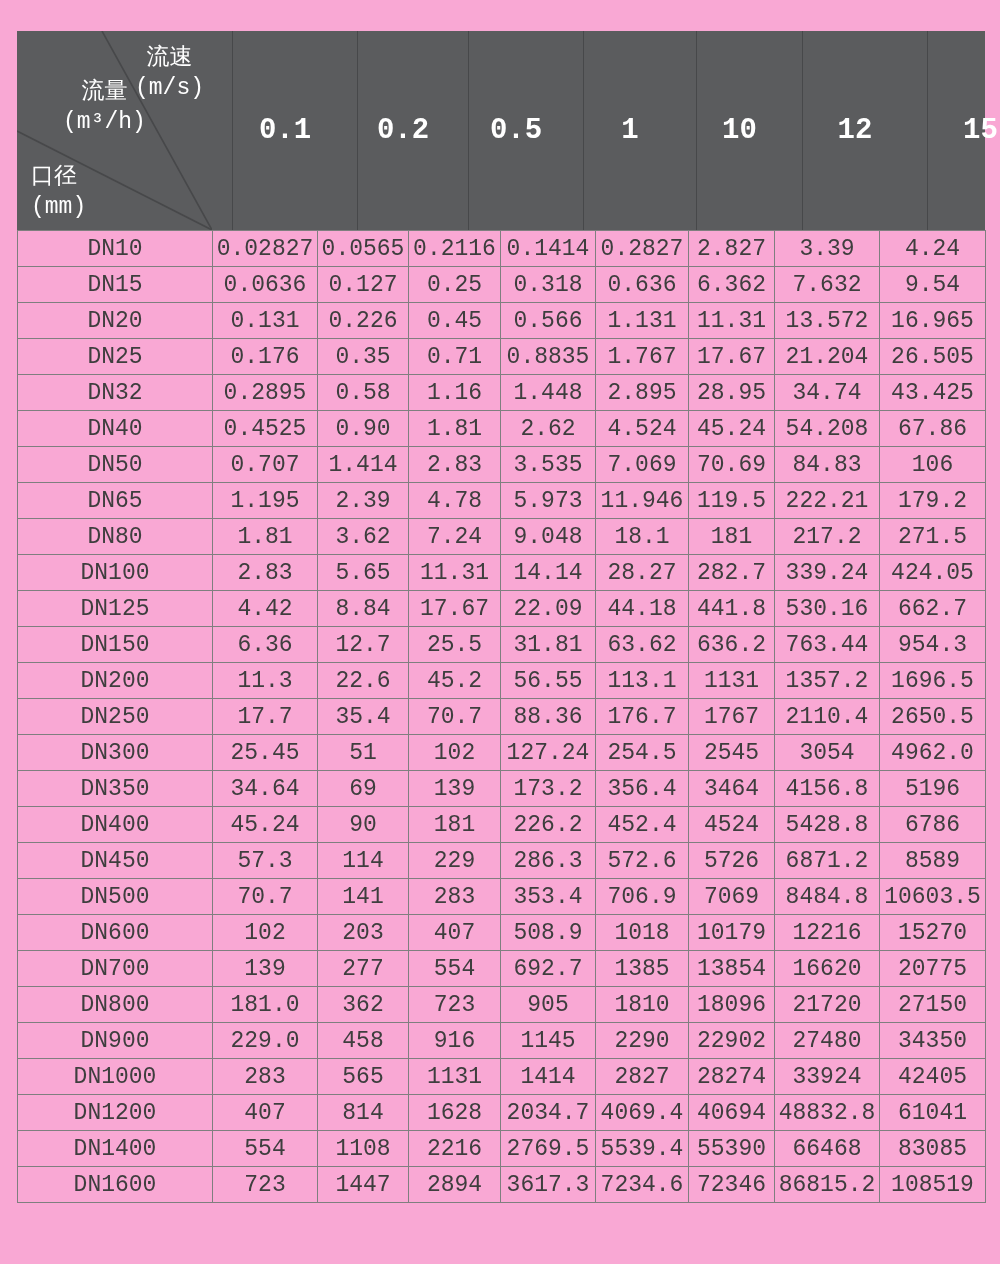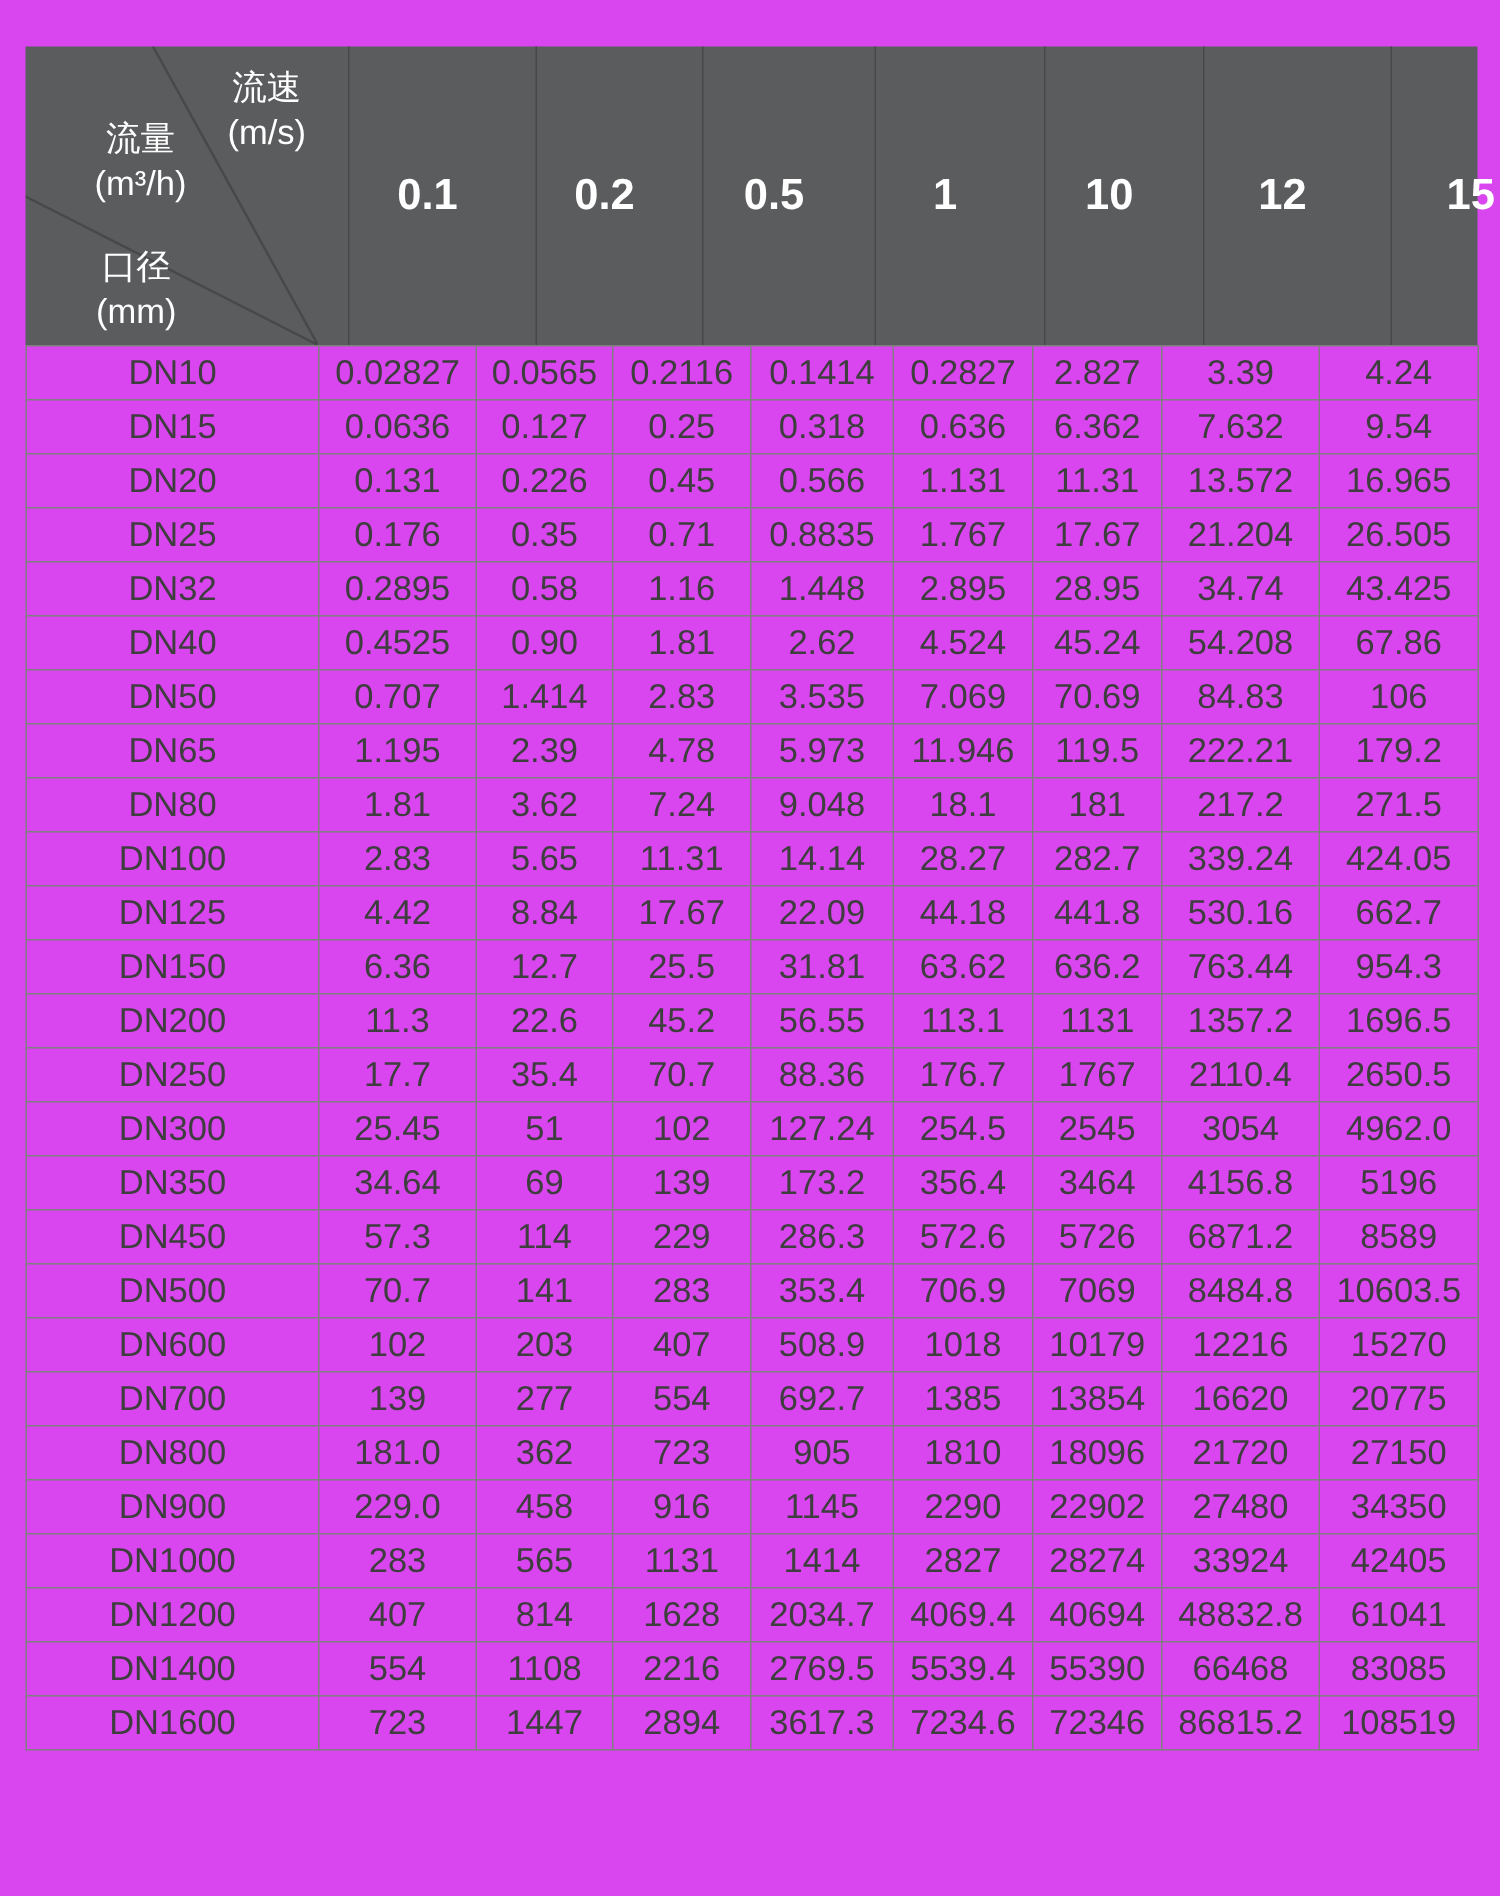--- a/index.html
+++ b/index.html
@@ -1,27 +1,27 @@
 <!DOCTYPE html>
 <html><head>
 <meta charset="utf-8">
 <style>
   html,body{margin:0;padding:0;background:#ffffff;}
-  .page{position:relative;width:1000px;height:1264px;background:#d946ef;overflow:hidden;
-        font-family:Liberation Sans, sans-serif;}
+  .page{position:relative;width:1000px;height:1264px;background:#f9a8d4;overflow:hidden;
+        font-family:Liberation Mono, monospace;}
   .tablewrap{position:absolute;left:17px;top:31px;width:968px;}
 
   
   .thead{display:flex;width:968px;height:199px;background:#5b5c5e;}
   .corner{position:relative;width:195px;height:199px;flex:none;}
   .corner svg{position:absolute;inset:0;width:100%;height:100%;}
   .clabel{position:absolute;color:#ffffff;font-size:23px;line-height:30px;text-align:center;white-space:nowrap;}
   .lbl-velocity{top:12px;right:8px;}
   .lbl-flow{top:46px;left:46px;}
-  .lbl-diameter{bottom:8px;left:14px;text-align:center;margin-left:33px;}
+  .lbl-diameter{bottom:8px;left:14px;text-align:left;}
   .hcell{flex:none;display:flex;align-items:center;justify-content:center;
          color:#ffffff;font-size:29px;font-weight:600;
          border-left:1px solid #47484a;box-sizing:border-box;height:199px;margin-left:20px;}
   .w1{width:105px}.w2{width:91px}.w3{width:92px}.w4{width:95px}
   .w5{width:93px}.w6{width:86px}.w7{width:105px}.w8{width:106px}
 
   
   table.tbody{border-collapse:collapse;table-layout:fixed;width:968px;}
   table.tbody td{border:1px solid #7f7f7f;height:35px;padding:0;
                  font-size:23px;color:#3e3e3e;text-align:center;
@@ -245,20 +245,31 @@
         <td>34.64</td>
         <td>69</td>
         <td>139</td>
         <td>173.2</td>
         <td>356.4</td>
         <td>3464</td>
         <td>4156.8</td>
         <td>5196</td>
       </tr>
           <tr>
+        <td class="dncell">DN400</td>
+        <td>45.24</td>
+        <td>90</td>
+        <td>181</td>
+        <td>226.2</td>
+        <td>452.4</td>
+        <td>4524</td>
+        <td>5428.8</td>
+        <td>6786</td>
+      </tr>
+          <tr>
         <td class="dncell">DN450</td>
         <td>57.3</td>
         <td>114</td>
         <td>229</td>
         <td>286.3</td>
         <td>572.6</td>
         <td>5726</td>
         <td>6871.2</td>
         <td>8589</td>
       </tr>

